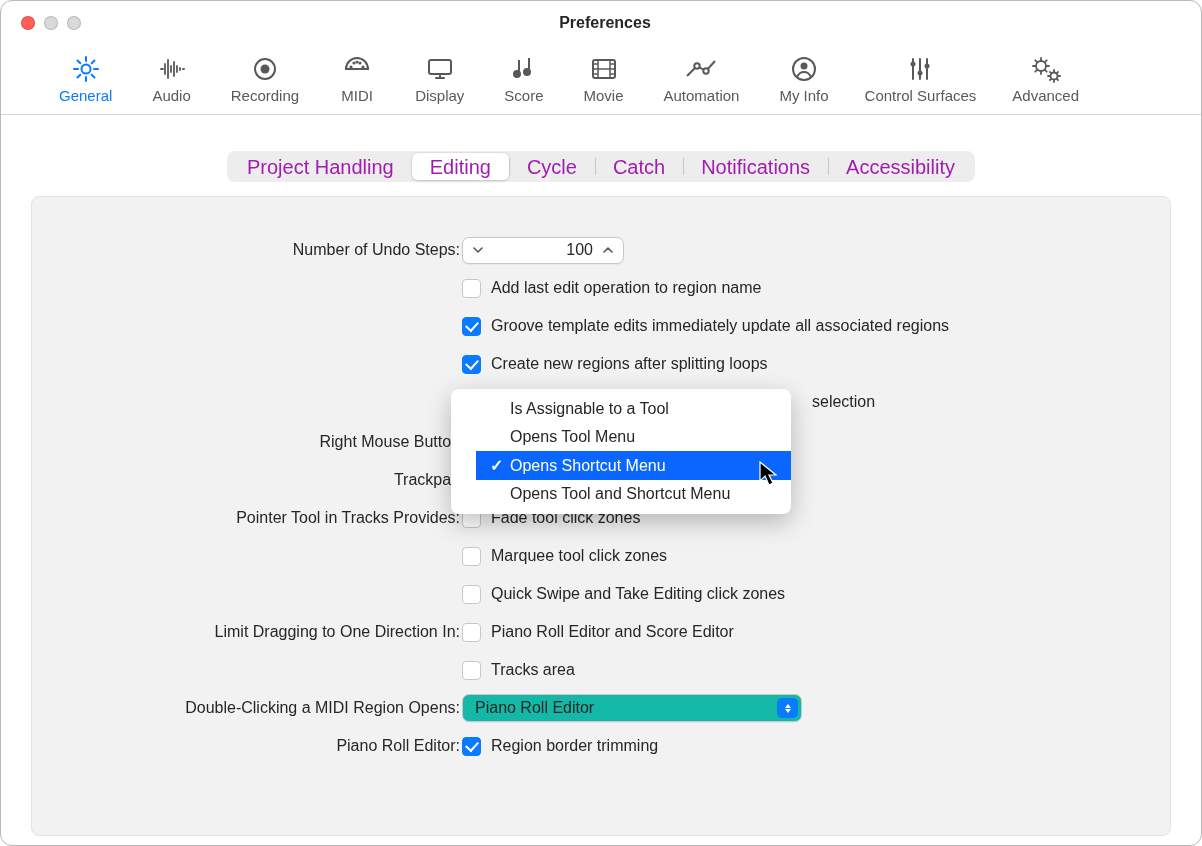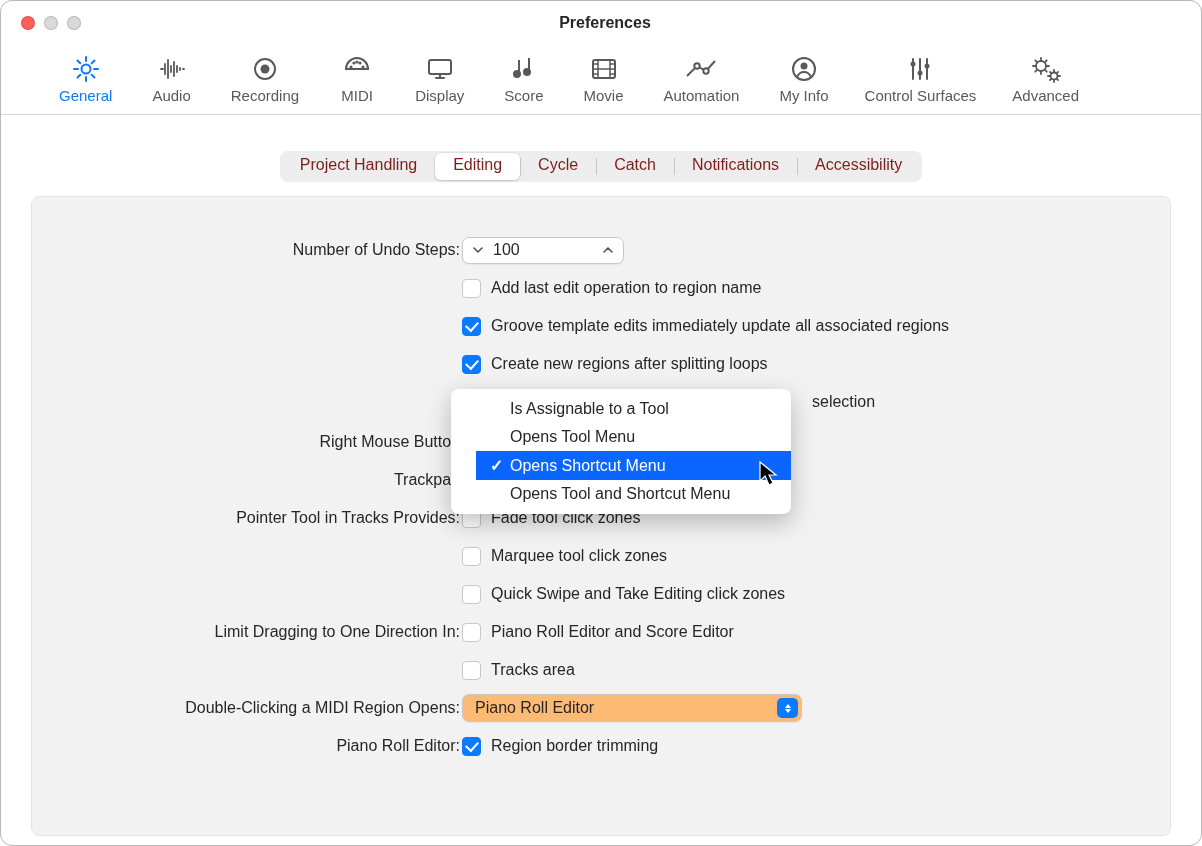--- a/index.html
+++ b/index.html
@@ -86,22 +86,22 @@
   }
   .seg {
     display: flex;
     background: #ededed;
     border-radius: 8px;
     padding: 2px;
     height: 31px;
   }
   .segitem {
     padding: 3px 18px 0 18px;
-    font-size: 16px;
-    color: #7f1d1d;
+    font-size: 20px;
+    color: #a21caf;
     position: relative;
   }
   .segitem.sel {
     background: #fff;
     border-radius: 6px;
     box-shadow: 0 1px 3px rgba(0,0,0,0.15), 0 0 0 0.5px rgba(0,0,0,0.07);
   }
   .segitem:not(.sel):not(:first-child)::before {
     content: "";
     position: absolute;
@@ -156,21 +156,21 @@
   .step-btn {
     width: 30px;
     display: flex;
     align-items: center;
     justify-content: center;
     color: #555;
     font-size: 11px;
   }
   .step-val {
     flex: 1;
-    text-align: left;
+    text-align: right;
     font-size: 16px;
   }
   .cbx {
     width: 19px;
     height: 19px;
     border-radius: 4px;
     background: #fff;
     border: 1px solid #c8c8c8;
     display: inline-flex;
     align-items: center;
@@ -187,21 +187,21 @@
     border-left: 2px solid #fff;
     border-bottom: 2px solid #fff;
     transform: rotate(-48deg);
     margin-top: -3px;
   }
   .cbx-label {
     font-size: 16px;
   }
   .popup {
     position: relative;
-    background: #fdba74;
+    background: #14b8a6;
     border: 1px solid #c8c8c8;
     border-radius: 7px;
     height: 28px;
     display: flex;
     align-items: center;
     padding: 0 28px 0 12px;
     min-width: 340px;
     font-size: 16px;
     box-shadow: 0 1px 1px rgba(0,0,0,0.05);
   }

